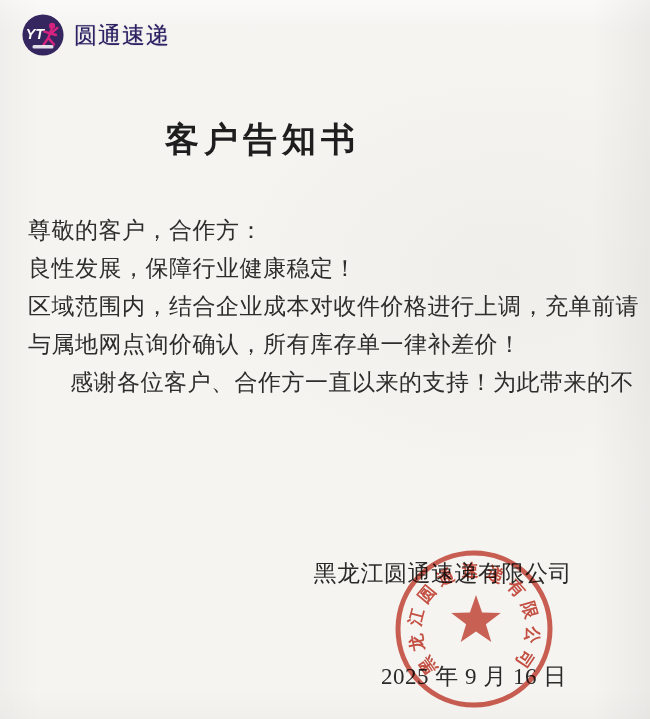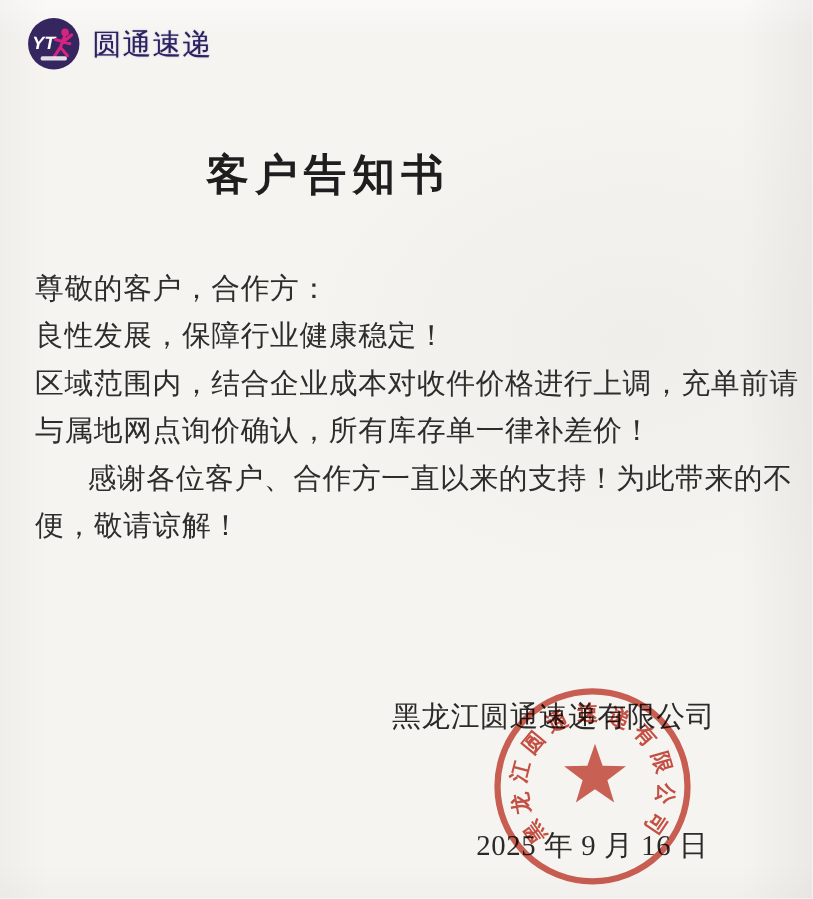--- a/index.html
+++ b/index.html
@@ -90,21 +90,20 @@
 
       <p><span>良性发展，保障行业健康稳定！</span></p>
 
 
       <p><span>区域范围内，结合企业成本对收件价格进行上调，充单前请</span></p>
 
       <p><span>与属地网点询价确认，所有库存单一律补差价！</span></p>
 
       <p class="indent"><span>感谢各位客户、合作方一直以来的支持！为此带来的不</span></p>
 
-      <p><span>便，敬请谅解！</span></p>
     </div>
 
   <div class="company">黑龙江圆通速递有限公司</div>
   <div class="date">2025 年 9 月 16 日</div>
 
   <svg class="stamp" viewBox="0 0 182 182" aria-hidden="true">
     <defs>
       <path id="sealArc" d="M 55.9 130.6 A 53 53 0 1 1 124.1 130.6" fill="none"></path>
     </defs>
     <circle cx="90" cy="90" r="76" fill="none" stroke-width="5" opacity="0.92" stroke="#c43b2d"></circle>

